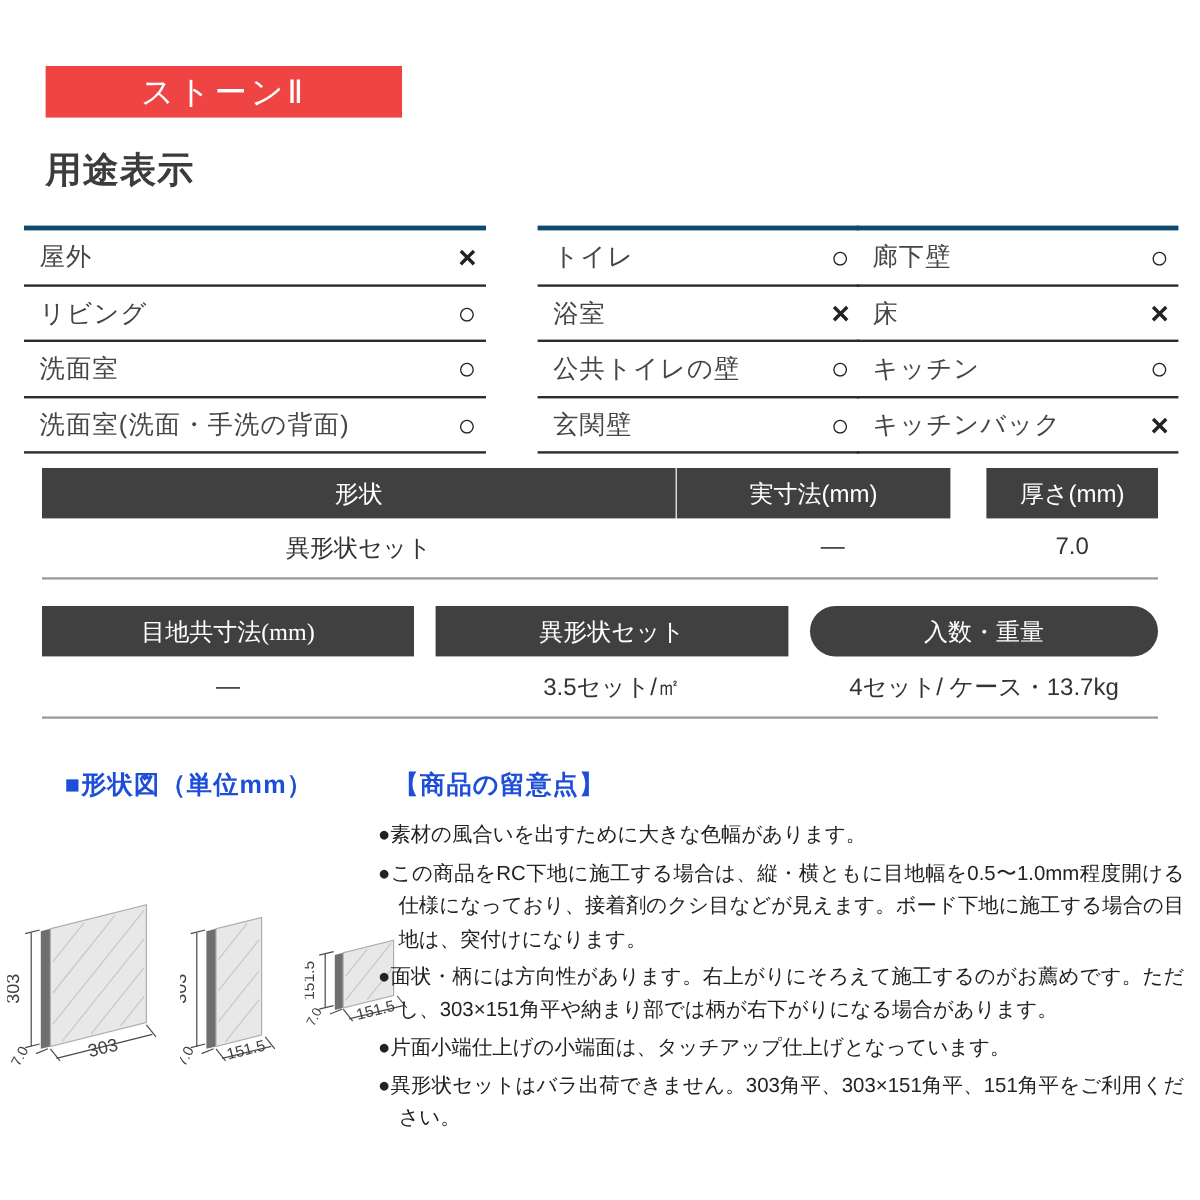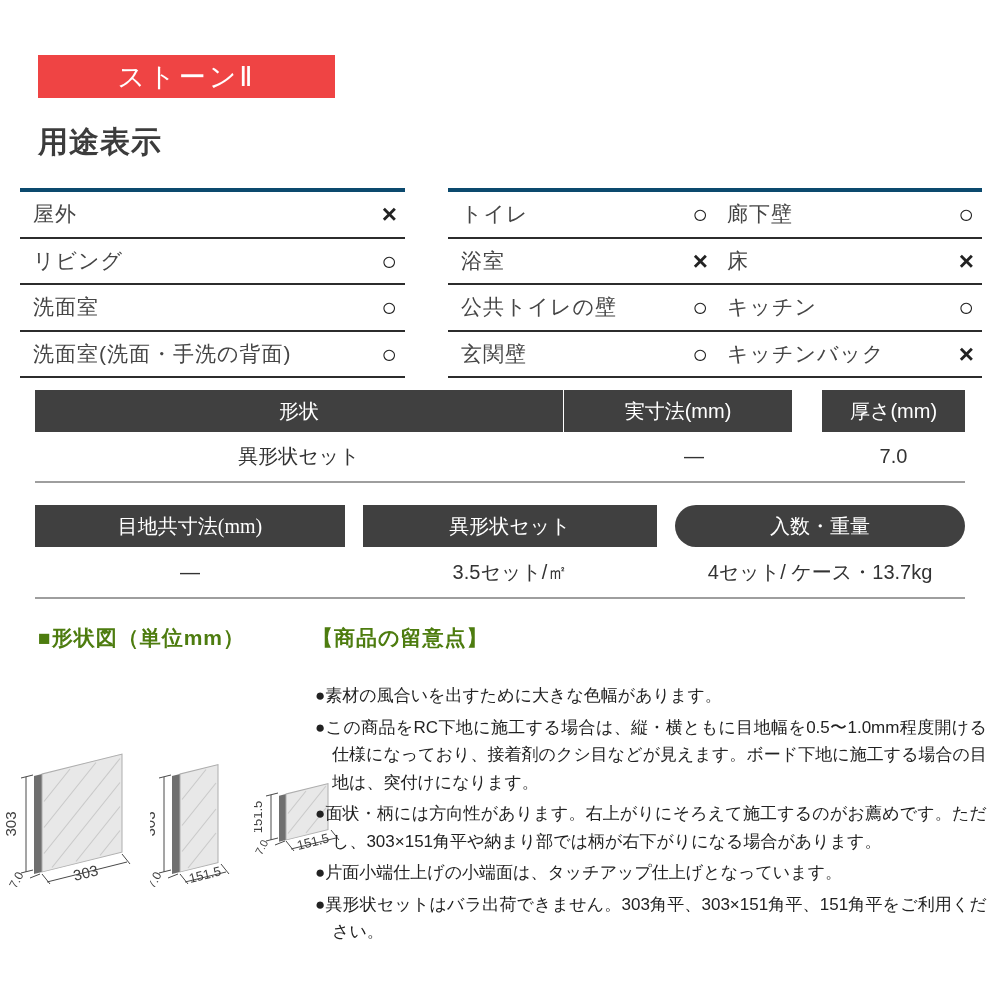--- a/index.html
+++ b/index.html
@@ -48,21 +48,21 @@
   .v1c{left:822px;top:432px;width:143px;}
   .rule1{top:481px;}
   .h2a{left:35px;top:505px;width:310px;font-family:Liberation Serif, serif;}
   .h2b{left:363px;top:505px;width:294px;}
   .h2c{left:675px;top:505px;width:290px;border-radius:21px;}
   .v2a{left:35px;top:548px;width:310px;}
   .v2b{left:363px;top:548px;width:294px;}
   .v2c{left:675px;top:548px;width:290px;}
   .rule2{top:597px;}
   
-  .sec{position:absolute;top:624px;margin:0;font-size:21px;font-weight:bold;color:#4d7c0f;letter-spacing:1px;}
+  .sec{position:absolute;top:624px;margin:16px;font-size:21px;font-weight:bold;color:#1d4ed8;letter-spacing:1px;}
   .sec-shape{left:38px;}
   .sec-notes{left:312px;}
   
   .notes{position:absolute;left:315px;top:682px;width:672px;margin:0;padding:0;list-style:none;}
   .notes li{
     font-size:17px;line-height:1.62;color:#222;margin:0 0 4px 0;
     padding-left:1em;text-indent:-1em;text-align:justify;
   }
   
   .tiles{position:absolute;left:6px;top:732px;display:flex;gap:2px;align-items:flex-start;}

